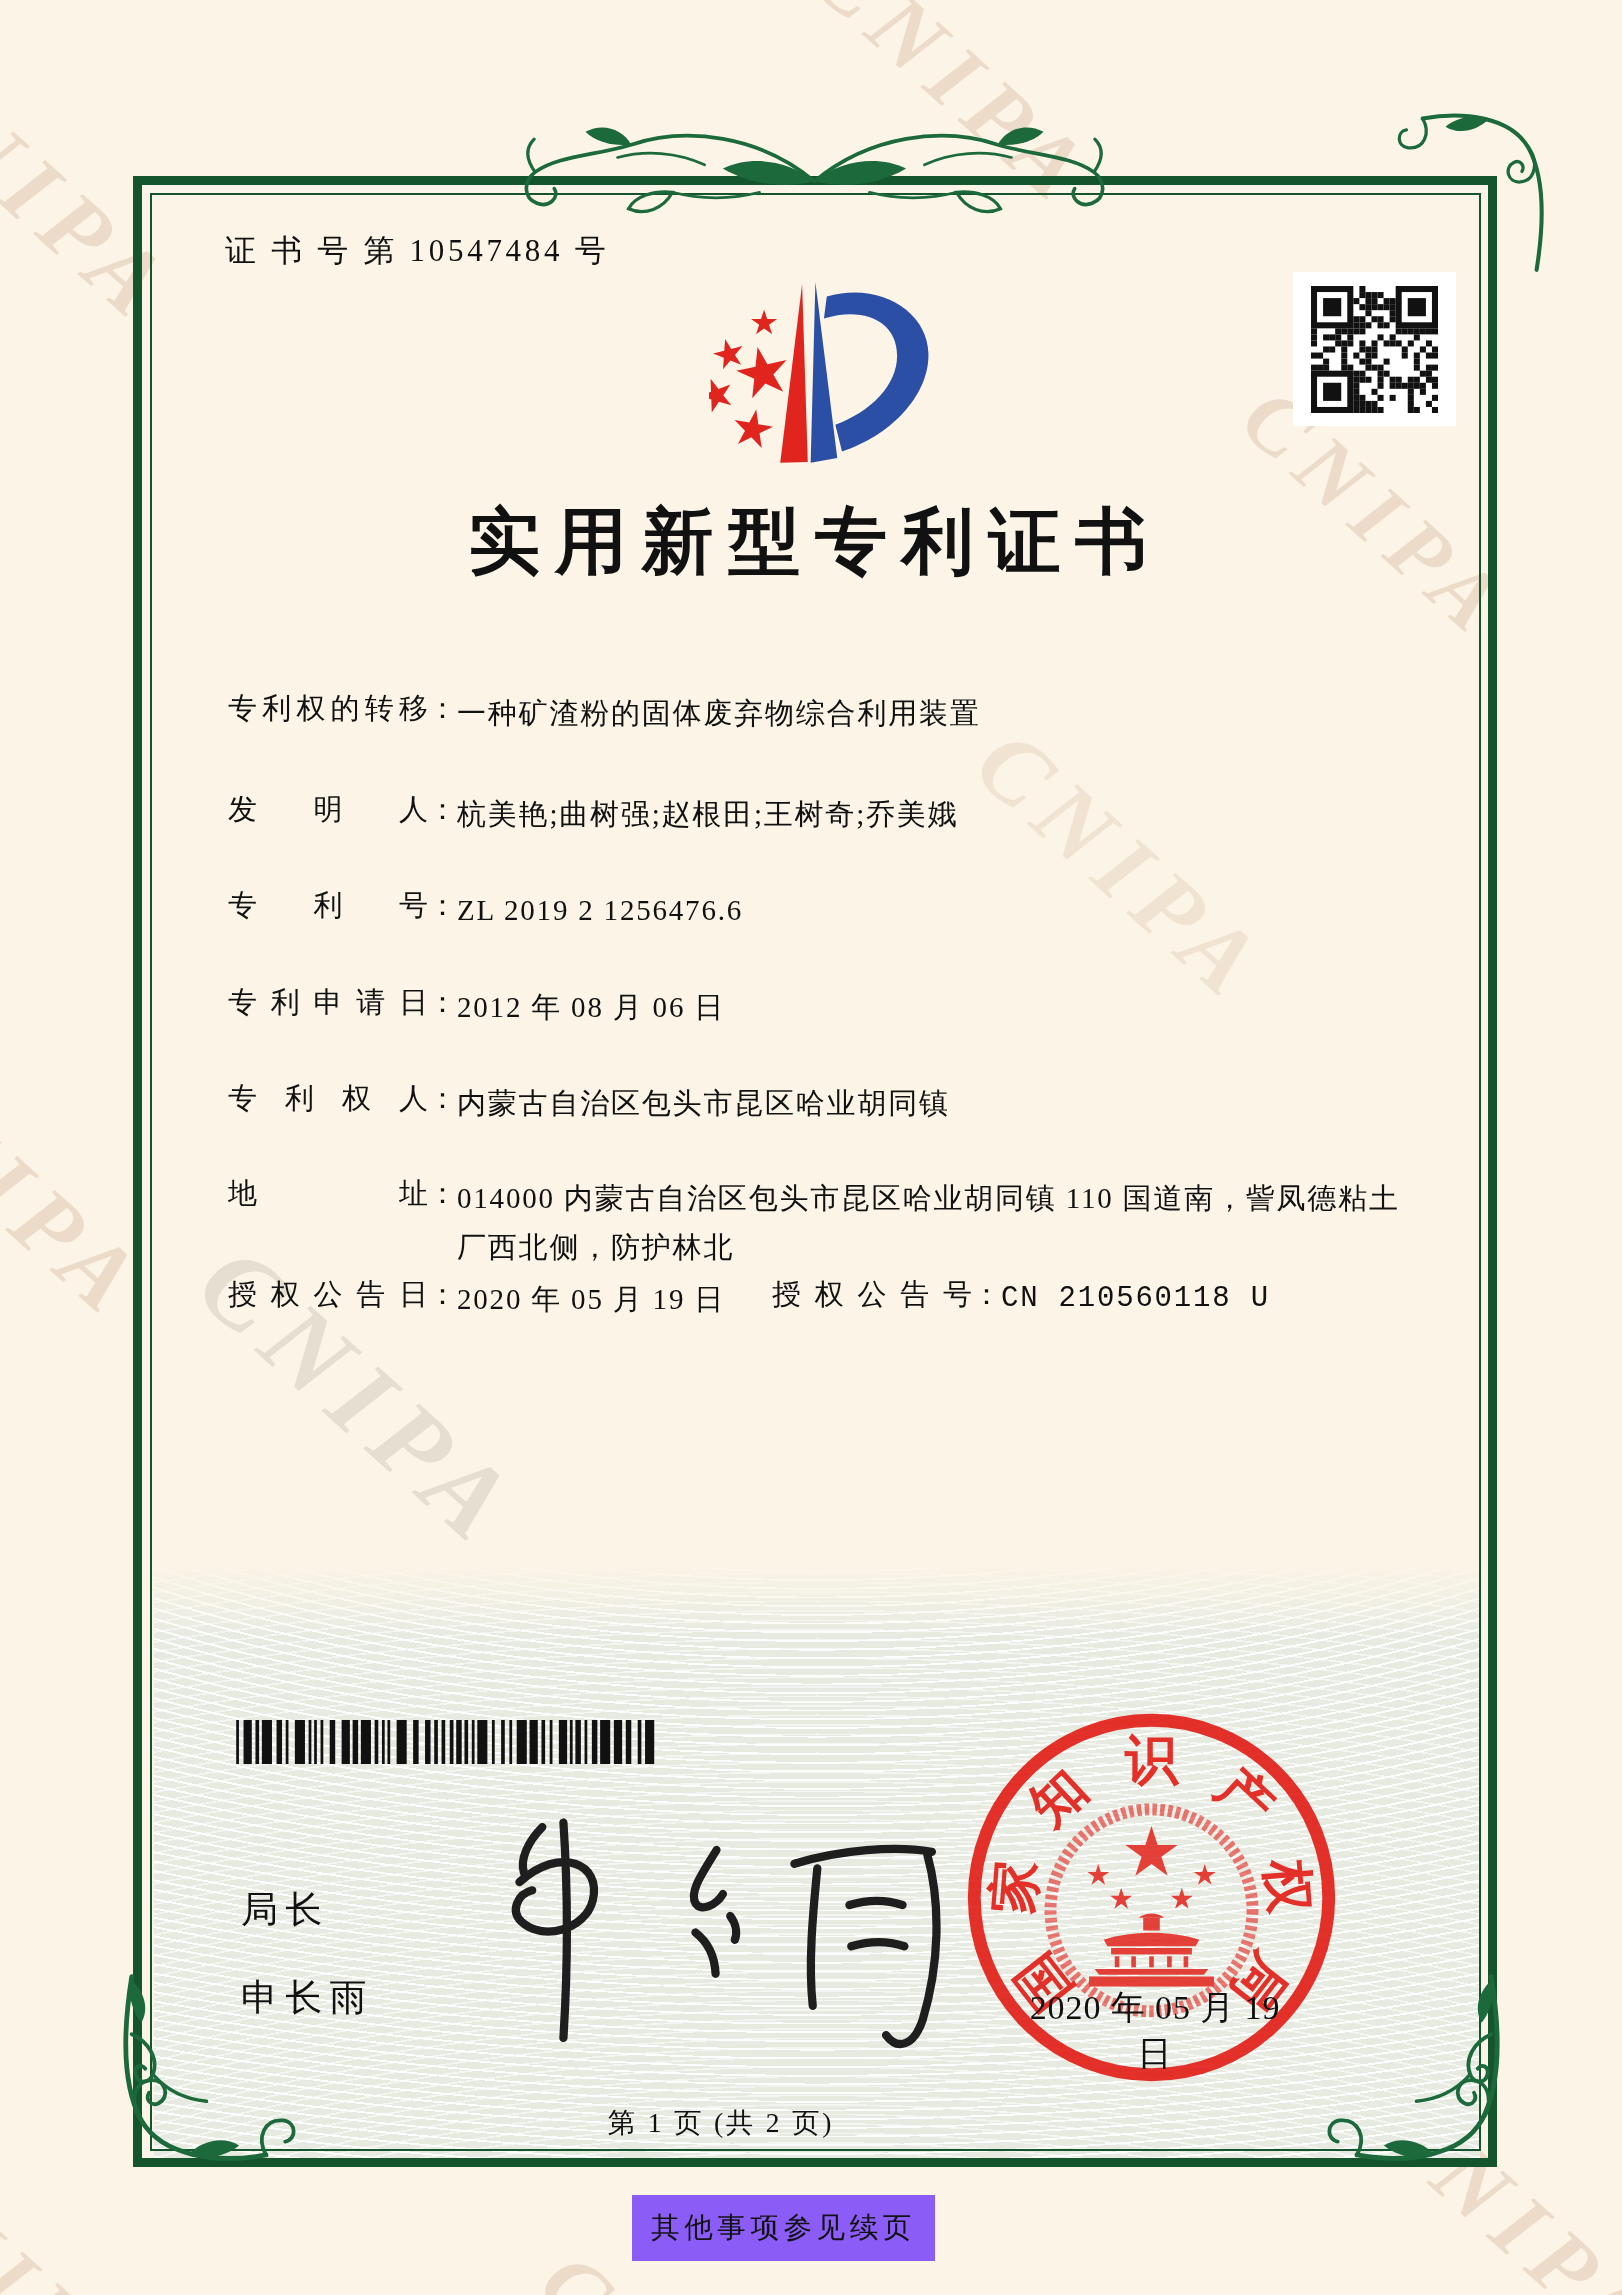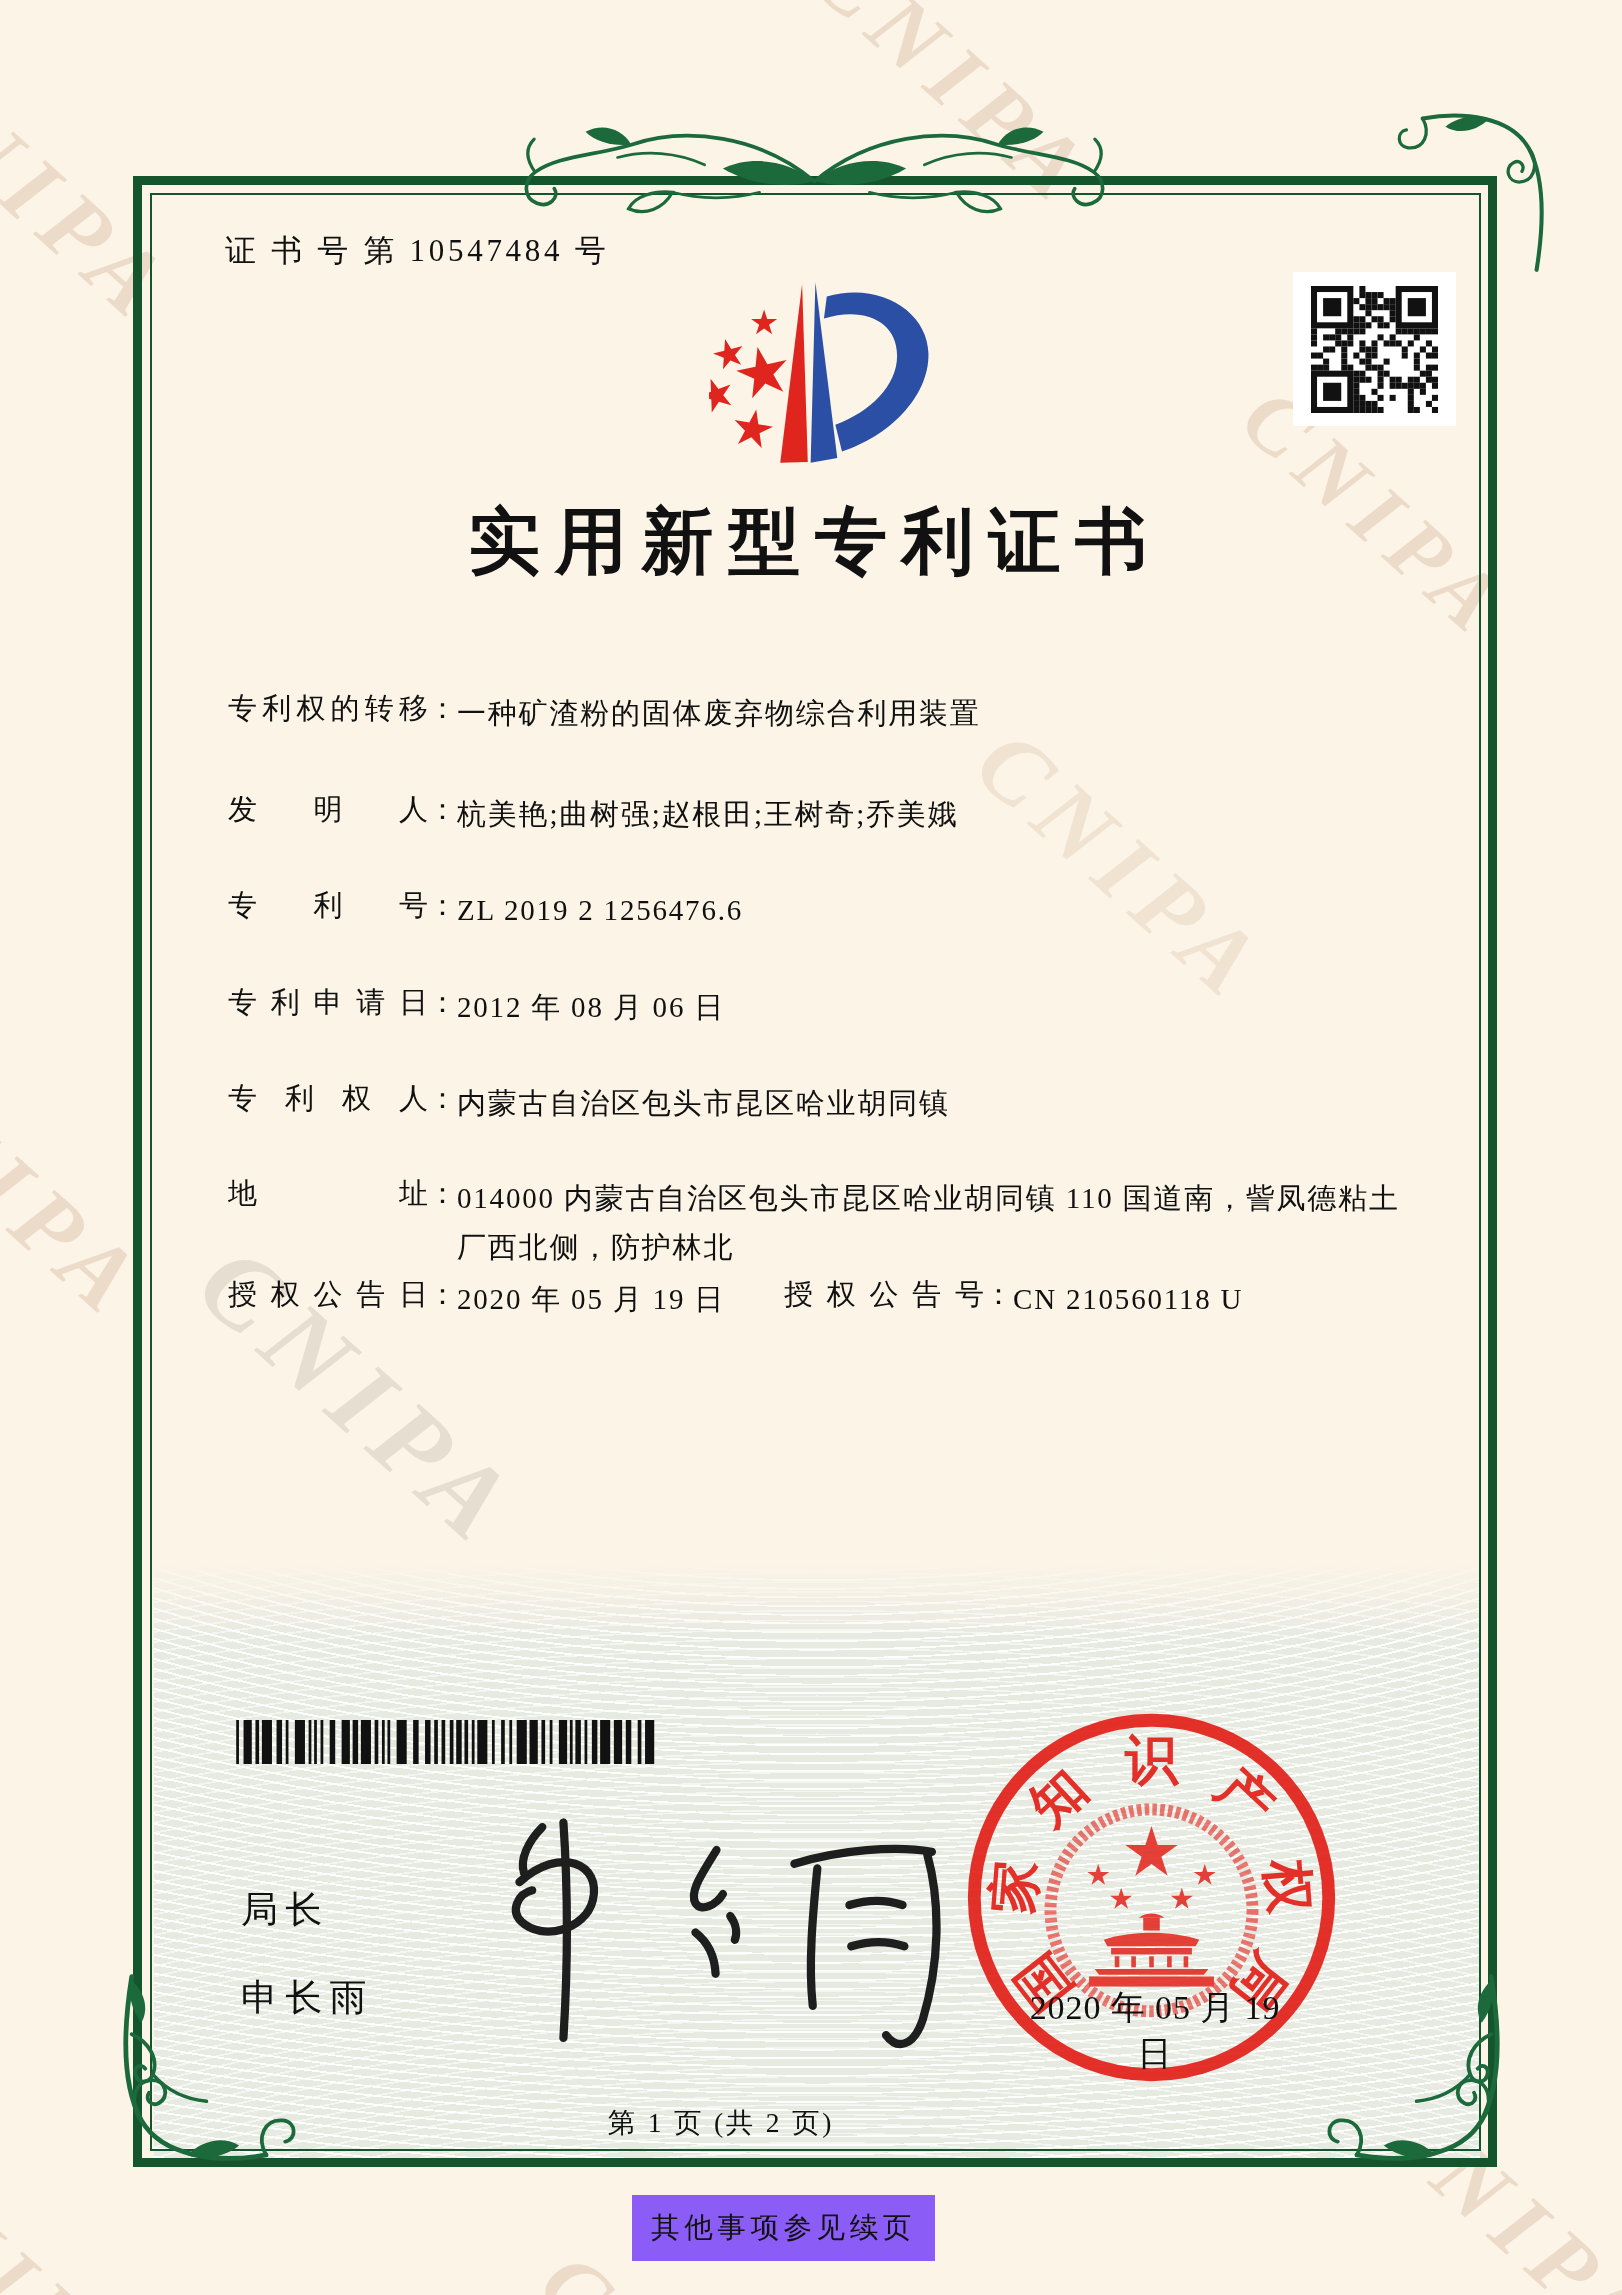--- a/index.html
+++ b/index.html
@@ -33,21 +33,21 @@
   .qr-box svg{position:absolute;left:18.4px;top:13.8px;}
   .doc-title{position:absolute;left:133px;top:494px;width:1364px;z-index:4;
     text-align:center;font-size:72px;font-weight:bold;letter-spacing:14.7px;}
   
   .field-row{position:absolute;left:228px;z-index:4;font-size:29px;width:1194px;}
   .field-label{display:inline-block;width:200px;text-align:justify;
     text-align-last:justify;-moz-text-align-last:justify;vertical-align:top;}
   .colon{display:inline-block;vertical-align:top;}
   .field-value{display:inline-block;vertical-align:top;letter-spacing:1.8px;
     max-width:960px;line-height:1.68;}
-  .grant-group2{position:absolute;left:556px;top:0;}
+  .grant-group2{position:absolute;left:544px;top:0;font-family:Liberation Mono, monospace;}
   
   .body-text{position:absolute;left:228px;top:1328px;width:1186px;z-index:4;
     font-size:29px;line-height:1.72;text-align:justify;}
   .body-text p{margin:0;text-indent:2em;}
   
   .waveband{position:absolute;left:154px;top:1564px;width:1326px;height:594px;z-index:1;
     background-color:#e7eae1;
     background-image:
       repeating-radial-gradient(ellipse 1745px 872px at 50% -496px,
         rgba(255,255,255,0) 0 13.8px, rgba(255,255,255,.9) 13.8px 17.4px),

